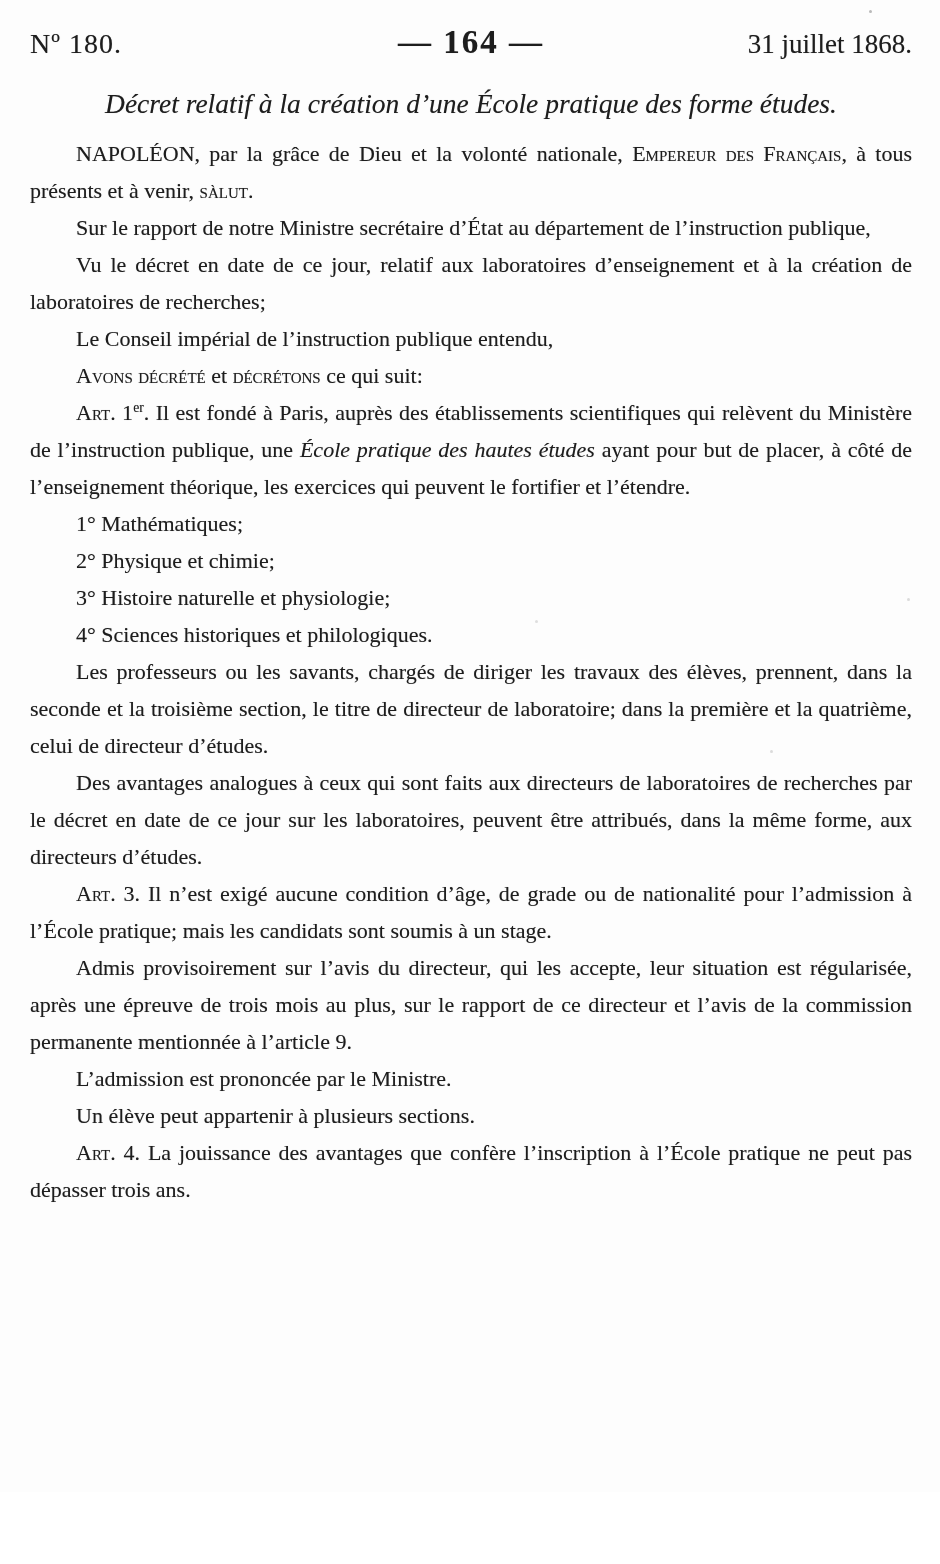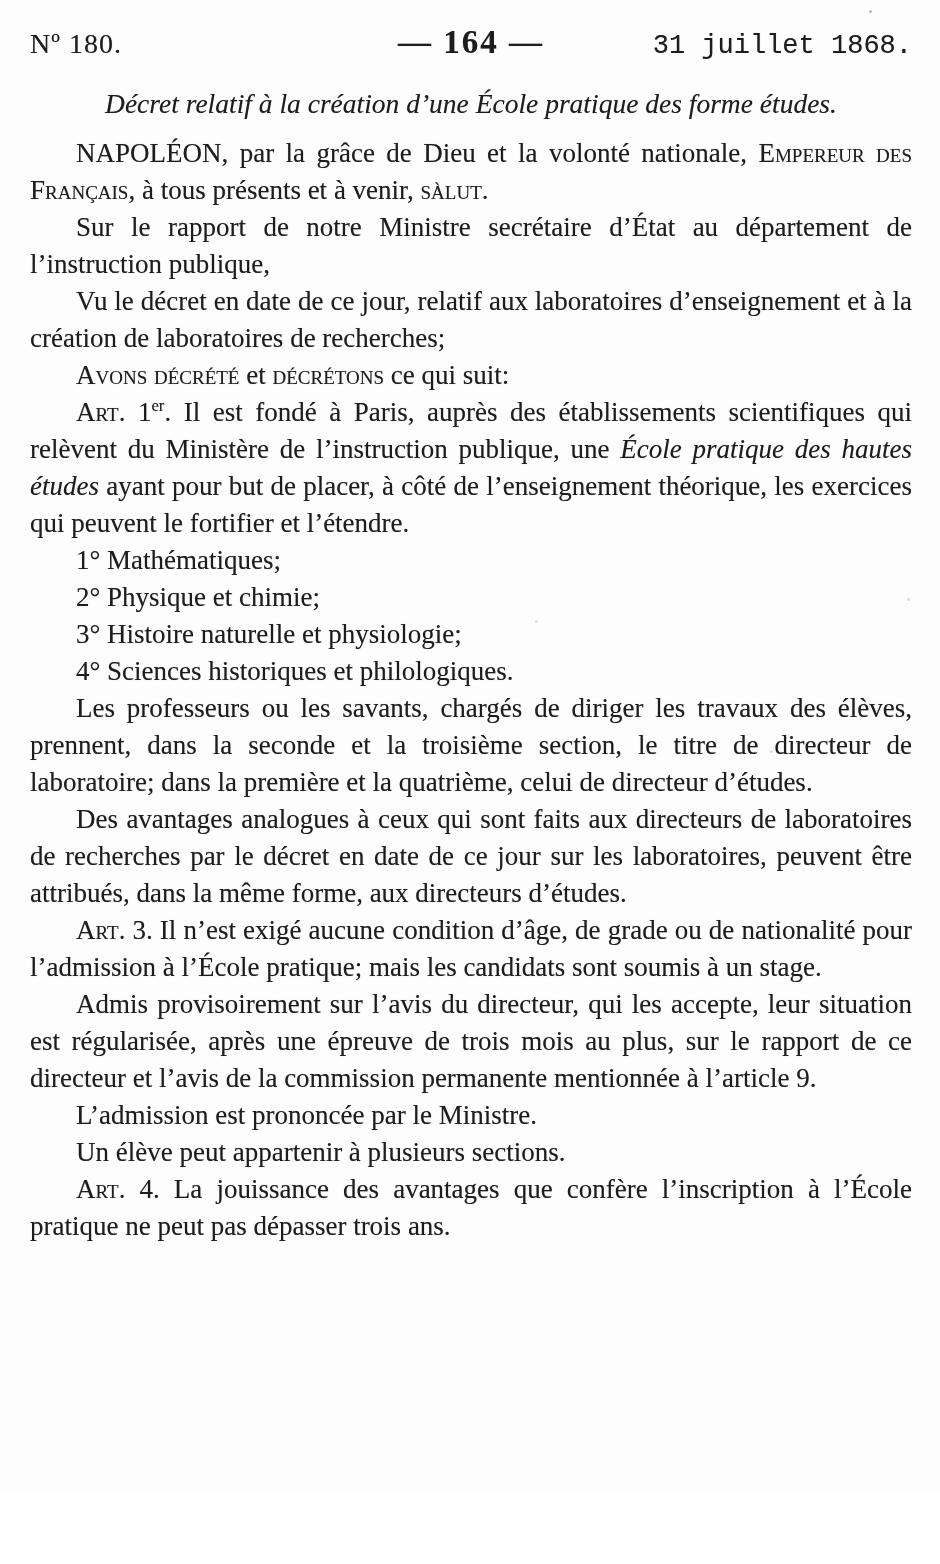--- a/index.html
+++ b/index.html
@@ -19,33 +19,33 @@
     color: #1d1d1d;
     text-shadow: 0 0 0.7px rgba(25,25,25,0.4);
   }
   .page-header {
     display: flex;
     align-items: baseline;
     width: 100%;
   }
   .page-header .left  { flex: 1; text-align: left;  font-size: 28px; letter-spacing: 1px; }
   .page-header .center{ flex: 0 0 auto; text-align: center; font-size: 33px; font-weight: 700; letter-spacing: 2px; }
-  .page-header .right { flex: 1; text-align: right; font-size: 27px; font-family: Liberation Mono, monospace; }
+  .page-header .right { flex: 1; text-align: right; font-size: 27px; }
   .doc-title {
     margin-top: 27px;
     text-align: center;
     font-style: italic;
     font-size: 27.5px;
   }
   .doc-body {
     margin-top: 15px;
   }
   .doc-body p {
     margin: 0;
-    font-size: 27px;
+    font-size: 22px;
     line-height: 37px;
     text-align: justify;
     text-indent: 46px;
   }
   .doc-body p.space-before { }
   .sc  { font-variant: small-caps; }
   .i   { font-style: italic; }
   .sup { font-size: 0.62em; vertical-align: super; line-height: 0; }
   
   .speck {
@@ -65,20 +65,21 @@
     <span class="center">— 164 —</span>
     <span class="right">31 juillet 1868.</span>
   </header>
 
   <div class="doc-title">Décret relatif à la création d’une École pratique des forme études.</div>
 
   <main class="doc-body">
       <p><span>NAPOLÉON, par la grâce de Dieu et la volonté nationale, </span><span class="sc">Empereur des Français</span><span>, à tous présents et à venir, </span><span class="sc">sàlut</span><span>.</span></p>
       <p><span>Sur le rapport de notre Ministre secrétaire d’État au département de l’instruction publique,</span></p>
       <p><span>Vu le décret en date de ce jour, relatif aux laboratoires d’enseignement et à la création de laboratoires de recherches;</span></p>
+      <p><span>Le Conseil impérial de l’instruction publique entendu,</span></p>
       <p class="space-before"><span class="sc">Avons décrété</span><span> et </span><span class="sc">décrétons</span><span> ce qui suit:</span></p>
       <p class="space-before"><span class="sc">Art.</span><span> 1</span><span class="sup">er</span><span>. Il est fondé à Paris, auprès des établissements scientifiques qui relèvent du Ministère de l’instruction publique, une </span><span class="i">École pratique des hautes études</span><span> ayant pour but de placer, à côté de l’enseignement théorique, les exercices qui peuvent le fortifier et l’étendre.</span></p>
       <p><span>1° Mathématiques;</span></p>
       <p><span>2° Physique et chimie;</span></p>
       <p><span>3° Histoire naturelle et physiologie;</span></p>
       <p><span>4° Sciences historiques et philologiques.</span></p>
       <p><span>Les professeurs ou les savants, chargés de diriger les travaux des élèves, prennent, dans la seconde et la troisième section, le titre de directeur de laboratoire; dans la première et la quatrième, celui de directeur d’études.</span></p>
       <p><span>Des avantages analogues à ceux qui sont faits aux directeurs de laboratoires de recherches par le décret en date de ce jour sur les laboratoires, peuvent être attribués, dans la même forme, aux directeurs d’études.</span></p>
       <p class="space-before"><span class="sc">Art.</span><span> 3. Il n’est exigé aucune condition d’âge, de grade ou de nationalité pour l’admission à l’École pratique; mais les candidats sont soumis à un stage.</span></p>
       <p><span>Admis provisoirement sur l’avis du directeur, qui les accepte, leur situation est régularisée, après une épreuve de trois mois au plus, sur le rapport de ce directeur et l’avis de la commission permanente mentionnée à l’article 9.</span></p>

